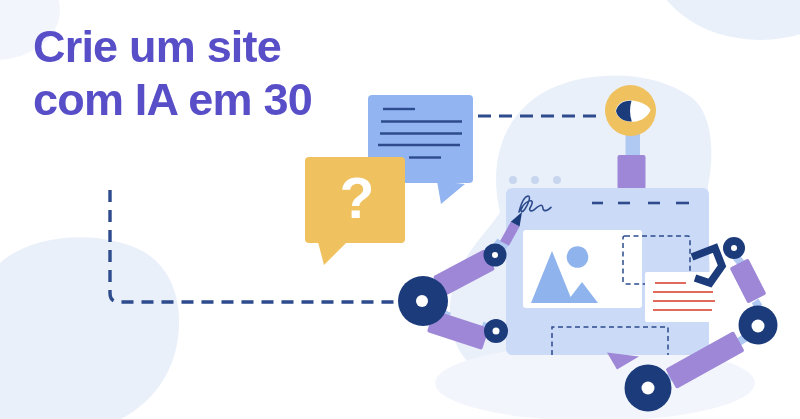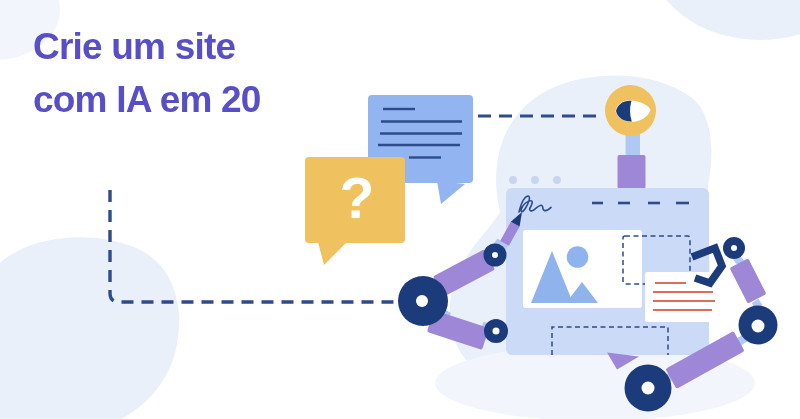--- a/index.html
+++ b/index.html
@@ -11,21 +11,21 @@
   html,body{margin:0;padding:0;}
   body{
     width:800px;height:419px;position:relative;overflow:hidden;
     background:var(--background);
     font-family:"Liberation Sans",sans-serif;
   }
   .stage{position:absolute;left:0;top:0;width:800px;height:419px;}
   .headline{
     position:absolute;left:33px;top:20px;z-index:2;
     font-family:"Liberation Sans",sans-serif;
-    font-weight:800;font-size:37px;line-height:53px;letter-spacing:-0.8px;
+    font-weight:800;font-size:45px;line-height:53px;letter-spacing:-0.8px;
     color:var(--headline);
   }
   svg{position:absolute;left:0;top:0;}
   .fNavy{fill:var(--navy);}         .sNavy{stroke:var(--navy);fill:none;}   .sNavyL{stroke:var(--navy_line);fill:none;}
   .fPurple{fill:var(--purple);}     .fConn{fill:var(--connector);}
   .sConn{stroke:var(--connector);fill:none;}
   .fYellow{fill:var(--yellow);}     .fBlue{fill:var(--bubble_blue);}
   .fWindow{fill:var(--window);}     .fWhite{fill:#FFFFFF;}
   .fMedia{fill:var(--media_blue);}  .sRed{stroke:var(--card_red);fill:none;}
   .fBlob{fill:var(--blob);}         .fBlobL{fill:var(--blob_light);}
@@ -176,16 +176,16 @@
       </g>
       <g>
         <circle class="fNavy" cx="648" cy="388" r="23.5"></circle>
         <circle class="fWhite" cx="648" cy="388" r="6.5"></circle>
       </g>
     </g>
   </svg>
 
   <div class="headline">
     <div>Crie um site</div>
-    <div>com IA em 20</div>
+    <div>com IA em 30</div>
   </div>
 
 </div>
 
 </body></html>

